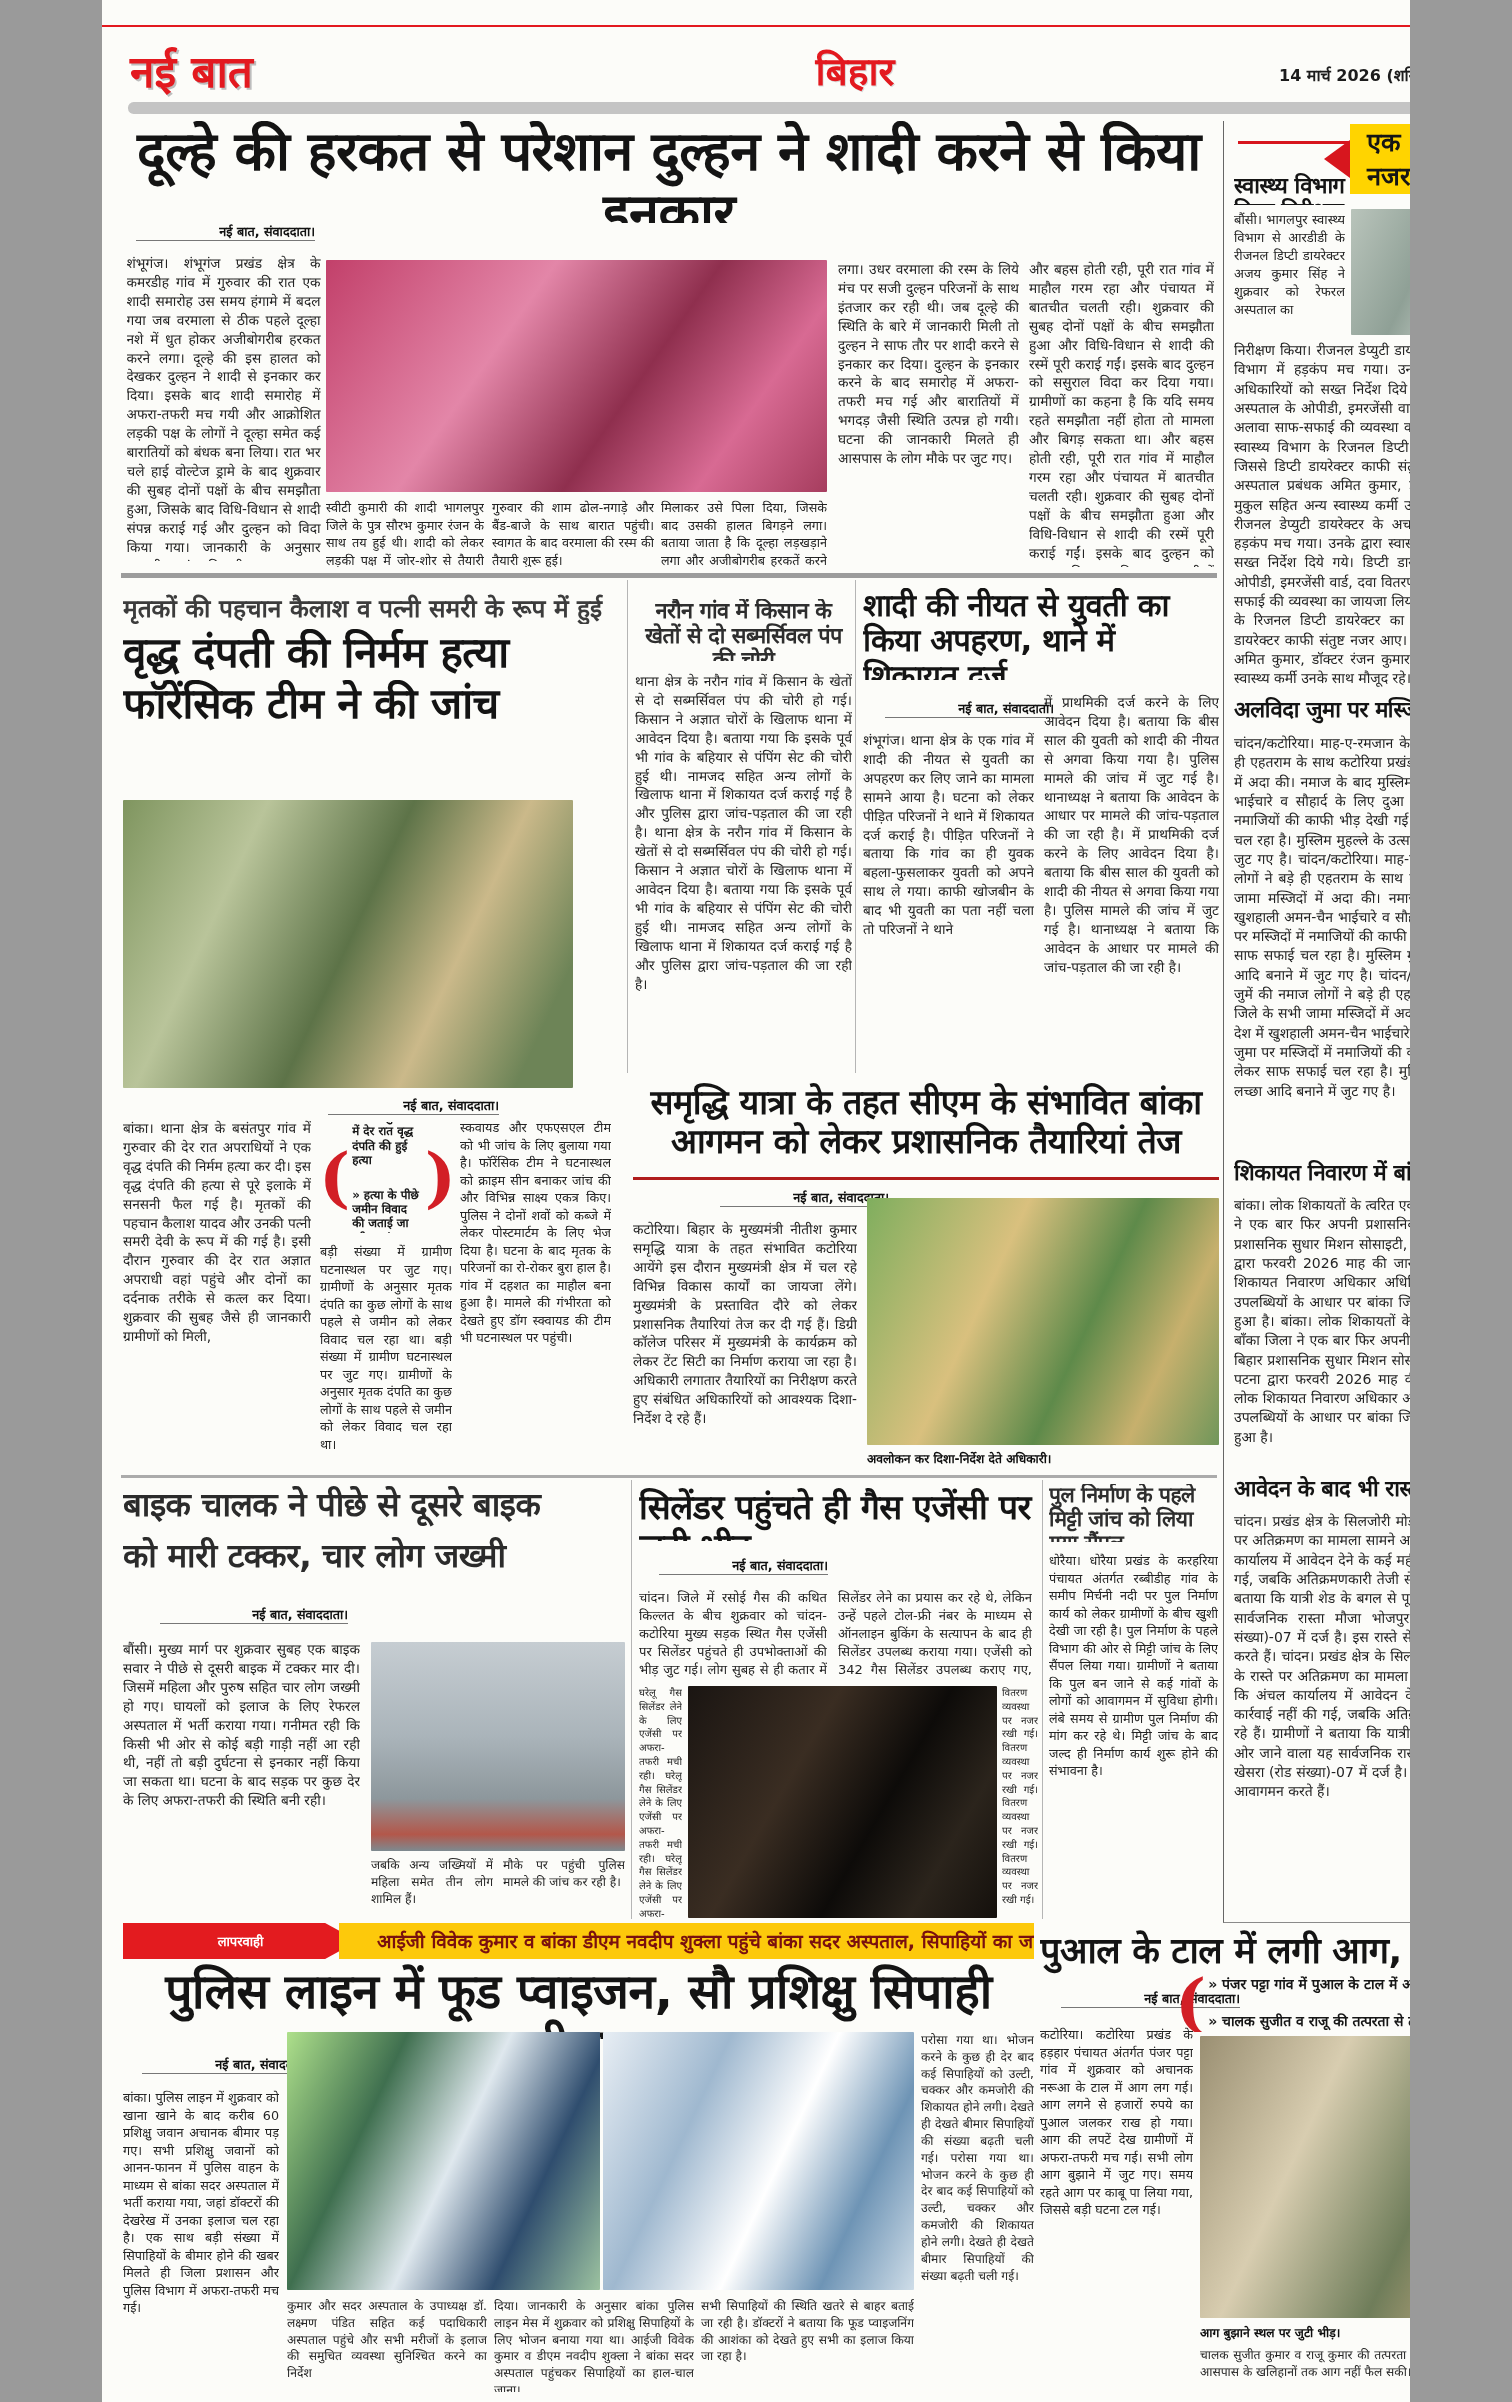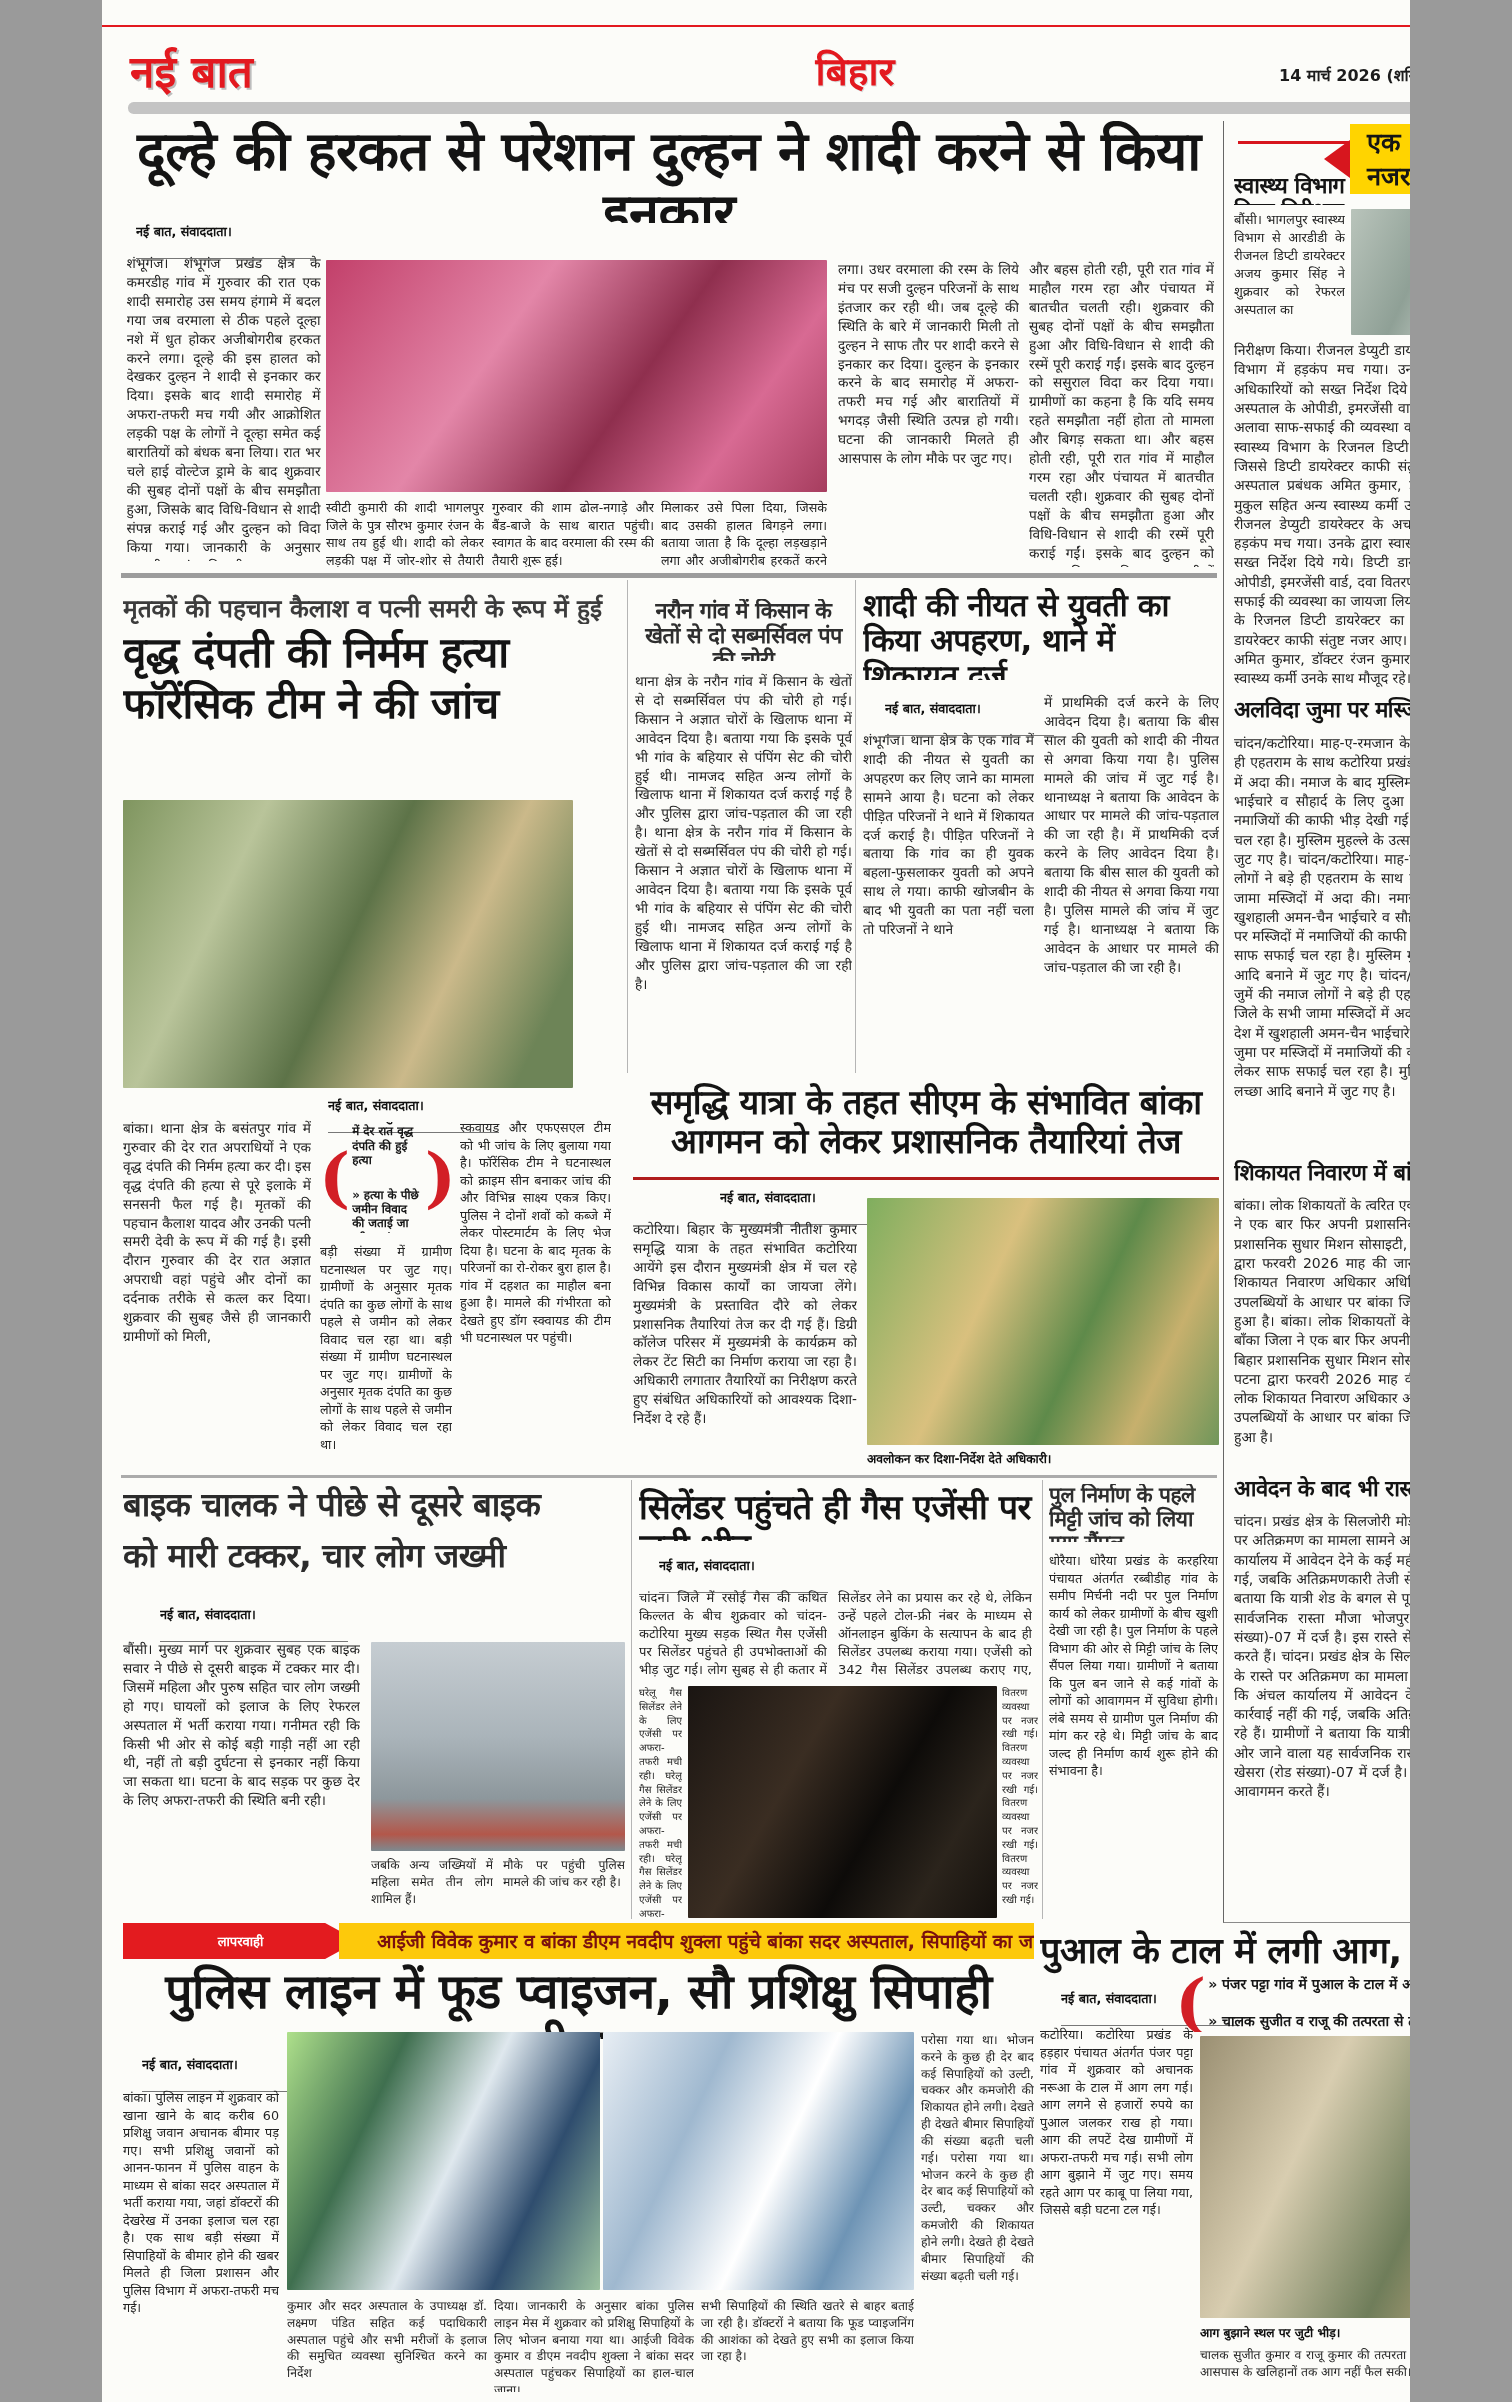--- a/index.html
+++ b/index.html
@@ -1,22 +1,22 @@
 <!DOCTYPE html>
 <html style="font-size:15px"><head>
 <meta charset="utf-8">
 <style>
   *{margin:0;padding:0;box-sizing:border-box}
   html,body{background:#9a9a9a}
   .page{position:relative;width:1308px;height:2402px;background:#fcfcf9;margin:0 auto;
         font-family:"DejaVu Sans","Liberation Sans",sans-serif;overflow:hidden}
   .bt{font-size:13.7px;line-height:1.38;color:#232323;text-align:justify;overflow:hidden;position:absolute}
   .hl{font-weight:bold;color:#141414;overflow:hidden;position:absolute;line-height:1.14;letter-spacing:-0.5px}
-  .by{position:absolute;font-size:12.7px;font-weight:bold;text-align:left;color:#111;
-      border-bottom:1.4px solid #777;padding-bottom:18px;overflow:hidden;white-space:nowrap}
+  .by{position:absolute;font-size:12.7px;font-weight:bold;text-align:right;color:#111;
+      border-bottom:1.4px solid #777;padding-bottom:0;overflow:hidden;white-space:nowrap}
   .cap{position:absolute;font-size:12.2px;font-weight:bold;color:#0e0e0e;overflow:hidden}
   .ph{position:absolute;border-radius:0.9px}
   .rule{position:absolute;background:#a3a3a3}
   .kicker{position:absolute;font-weight:bold;color:#3c3c3c;overflow:hidden;white-space:nowrap}
   
   .ekbadge{position:absolute;display:flex;align-items:center;z-index:3}
   .tri{width:0;height:0;border-top:19px solid transparent;border-bottom:19px solid transparent}
   .tri.l{border-right:26px solid #d7161e}
   .tri.r{border-left:26px solid #d7161e}
   .eklabel{background:#ffd400;color:#151515;font-weight:bold;font-size:25.4px;padding:0.9px 17px;line-height:1.35}

